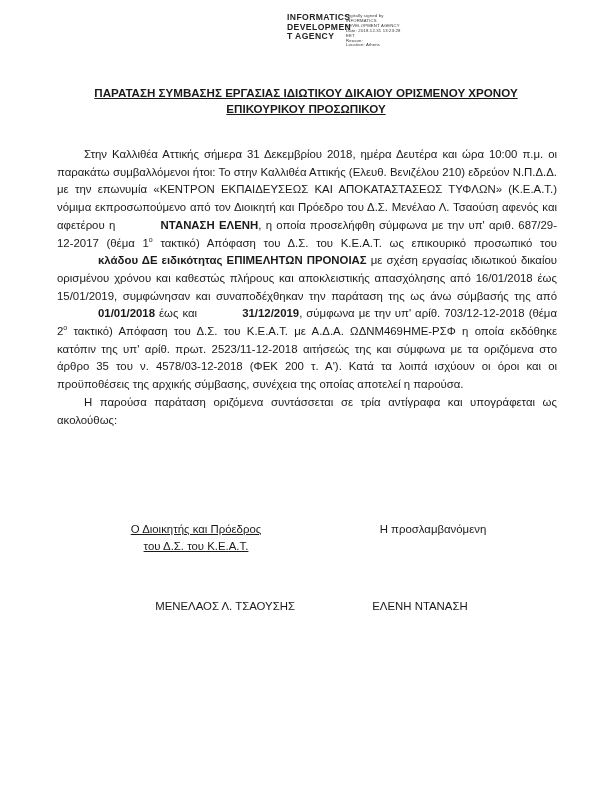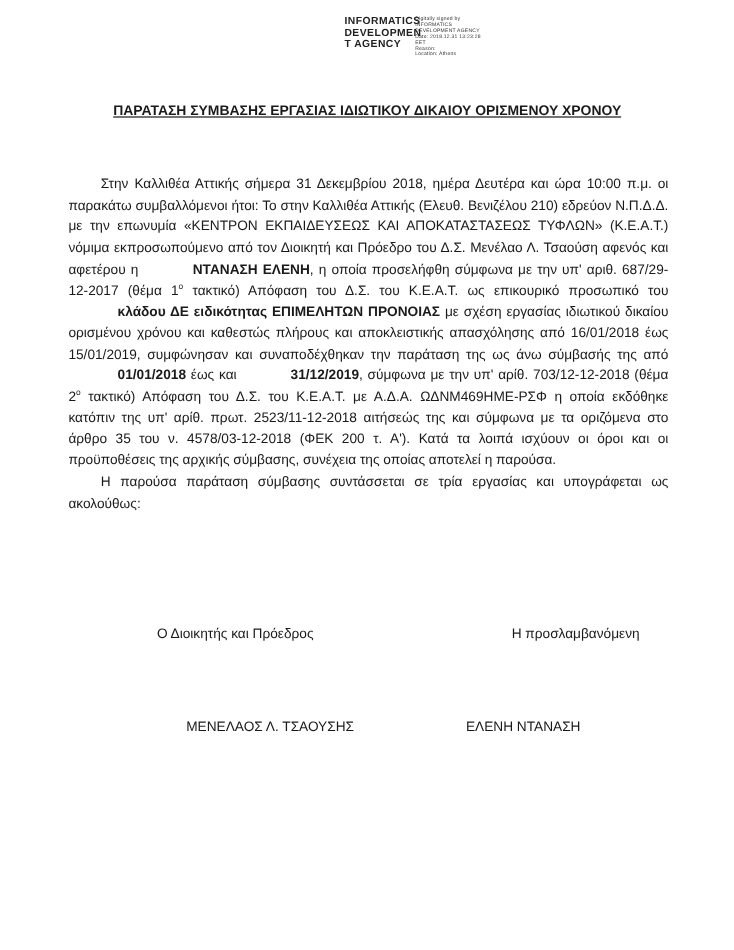--- a/index.html
+++ b/index.html
@@ -37,24 +37,24 @@
   .body-text{
     position:absolute;top:146px;left:57px;width:500px;
     font-size:11.4px;line-height:17.7px;
     text-align:justify;
   }
   .body-text p{margin:0;text-indent:27px;}
   .b{font-weight:bold;margin-left:41px;}
   .sup{vertical-align:super;font-size:7px;line-height:0;}
   
   .sig{position:absolute;text-align:center;font-size:11.4px;line-height:17.3px;white-space:nowrap;}
-  .sig-left-role{top:521px;left:96px;width:200px;}
-  .sig-right-role{top:521px;left:333px;width:200px;text-align:right;}
+  .sig-left-role{top:521px;left:96px;width:200px;text-decoration:underline;}
+  .sig-right-role{top:521px;left:333px;width:200px;}
   .sig-left-name{top:598px;left:95px;width:200px;text-align:right;}
-  .sig-right-name{top:598px;left:336px;width:200px;text-align:center;}
+  .sig-right-name{top:598px;left:320px;width:200px;text-align:center;}
 </style>
 </head>
 <body>
 
 <div class="page">
 
 
   <div class="stamp">
     <div class="stamp-big">
         <div>INFORMATICS</div>
@@ -67,28 +67,30 @@
         <div>DEVELOPMENT AGENCY</div>
         <div>Date: 2018.12.31 13:23:28</div>
         <div>EET</div>
         <div>Reason:</div>
         <div>Location: Athens</div>
       </div>
   </div>
 
   <div class="title">
     <div><span class="u">ΠΑΡΑΤΑΣΗ ΣΥΜΒΑΣΗΣ ΕΡΓΑΣΙΑΣ ΙΔΙΩΤΙΚΟΥ ΔΙΚΑΙΟΥ ΟΡΙΣΜΕΝΟΥ ΧΡΟΝΟΥ</span></div>
+    <div><span class="u">ΕΠΙΚΟΥΡΙΚΟΥ ΠΡΟΣΩΠΙΚΟΥ</span></div>
   </div>
 
   <div class="body-text">
     <p><span>Στην Καλλιθέα Αττικής σήμερα 31 Δεκεμβρίου 2018, ημέρα Δευτέρα και ώρα 10:00 π.μ. οι παρακάτω συμβαλλόμενοι ήτοι: Το στην Καλλιθέα Αττικής (Ελευθ. Βενιζέλου 210) εδρεύον Ν.Π.Δ.Δ. με την επωνυμία «ΚΕΝΤΡΟΝ ΕΚΠΑΙΔΕΥΣΕΩΣ ΚΑΙ ΑΠΟΚΑΤΑΣΤΑΣΕΩΣ ΤΥΦΛΩΝ» (Κ.Ε.Α.Τ.) νόμιμα εκπροσωπούμενο από τον Διοικητή και Πρόεδρο του Δ.Σ. Μενέλαο Λ. Τσαούση αφενός και αφετέρου η </span><span class="b">ΝΤΑΝΑΣΗ ΕΛΕΝΗ</span><span>, η οποία προσελήφθη σύμφωνα με την υπ' αριθ. 687/29-12-2017 (θέμα 1</span><span class="sup">ο</span><span> τακτικό) Απόφαση του Δ.Σ. του Κ.Ε.Α.Τ. ως επικουρικό προσωπικό του </span><span class="b">κλάδου ΔΕ ειδικότητας ΕΠΙΜΕΛΗΤΩΝ ΠΡΟΝΟΙΑΣ</span><span> με σχέση εργασίας ιδιωτικού δικαίου ορισμένου χρόνου και καθεστώς πλήρους και αποκλειστικής απασχόλησης από 16/01/2018 έως 15/01/2019, συμφώνησαν και συναποδέχθηκαν την παράταση της ως άνω σύμβασής της από </span><span class="b">01/01/2018</span><span> έως και </span><span class="b">31/12/2019</span><span>, σύμφωνα με την υπ' αρίθ. 703/12-12-2018 (θέμα 2</span><span class="sup">ο</span><span> τακτικό) Απόφαση του Δ.Σ. του Κ.Ε.Α.Τ. με Α.Δ.Α. ΩΔΝΜ469ΗΜΕ-ΡΣΦ η οποία εκδόθηκε κατόπιν της υπ' αρίθ. πρωτ. 2523/11-12-2018 αιτήσεώς της και σύμφωνα με τα οριζόμενα στο άρθρο 35 του ν. 4578/03-12-2018 (ΦΕΚ 200 τ. Α'). Κατά τα λοιπά ισχύουν οι όροι και οι προϋποθέσεις της αρχικής σύμβασης, συνέχεια της οποίας αποτελεί η παρούσα.</span></p>
-    <p>Η παρούσα παράταση σύμβασης συντάσσεται σε τρία εργασίας και υπογράφεται ως ακολούθως:</p>
+    <p>Η παρούσα παράταση οριζόμενα συντάσσεται σε τρία αντίγραφα και υπογράφεται ως ακολούθως:</p>
   </div>
 
   <div class="sig sig-left-role">
     <div>Ο Διοικητής και Πρόεδρος</div>
+    <div>του Δ.Σ. του Κ.Ε.Α.Τ.</div>
   </div>
   <div class="sig sig-right-role">Η  προσλαμβανόμενη</div>
 
   <div class="sig sig-left-name">ΜΕΝΕΛΑΟΣ Λ. ΤΣΑΟΥΣΗΣ</div>
   <div class="sig sig-right-name">ΕΛΕΝΗ ΝΤΑΝΑΣΗ</div>
 
 </div>
 
 </body></html>

